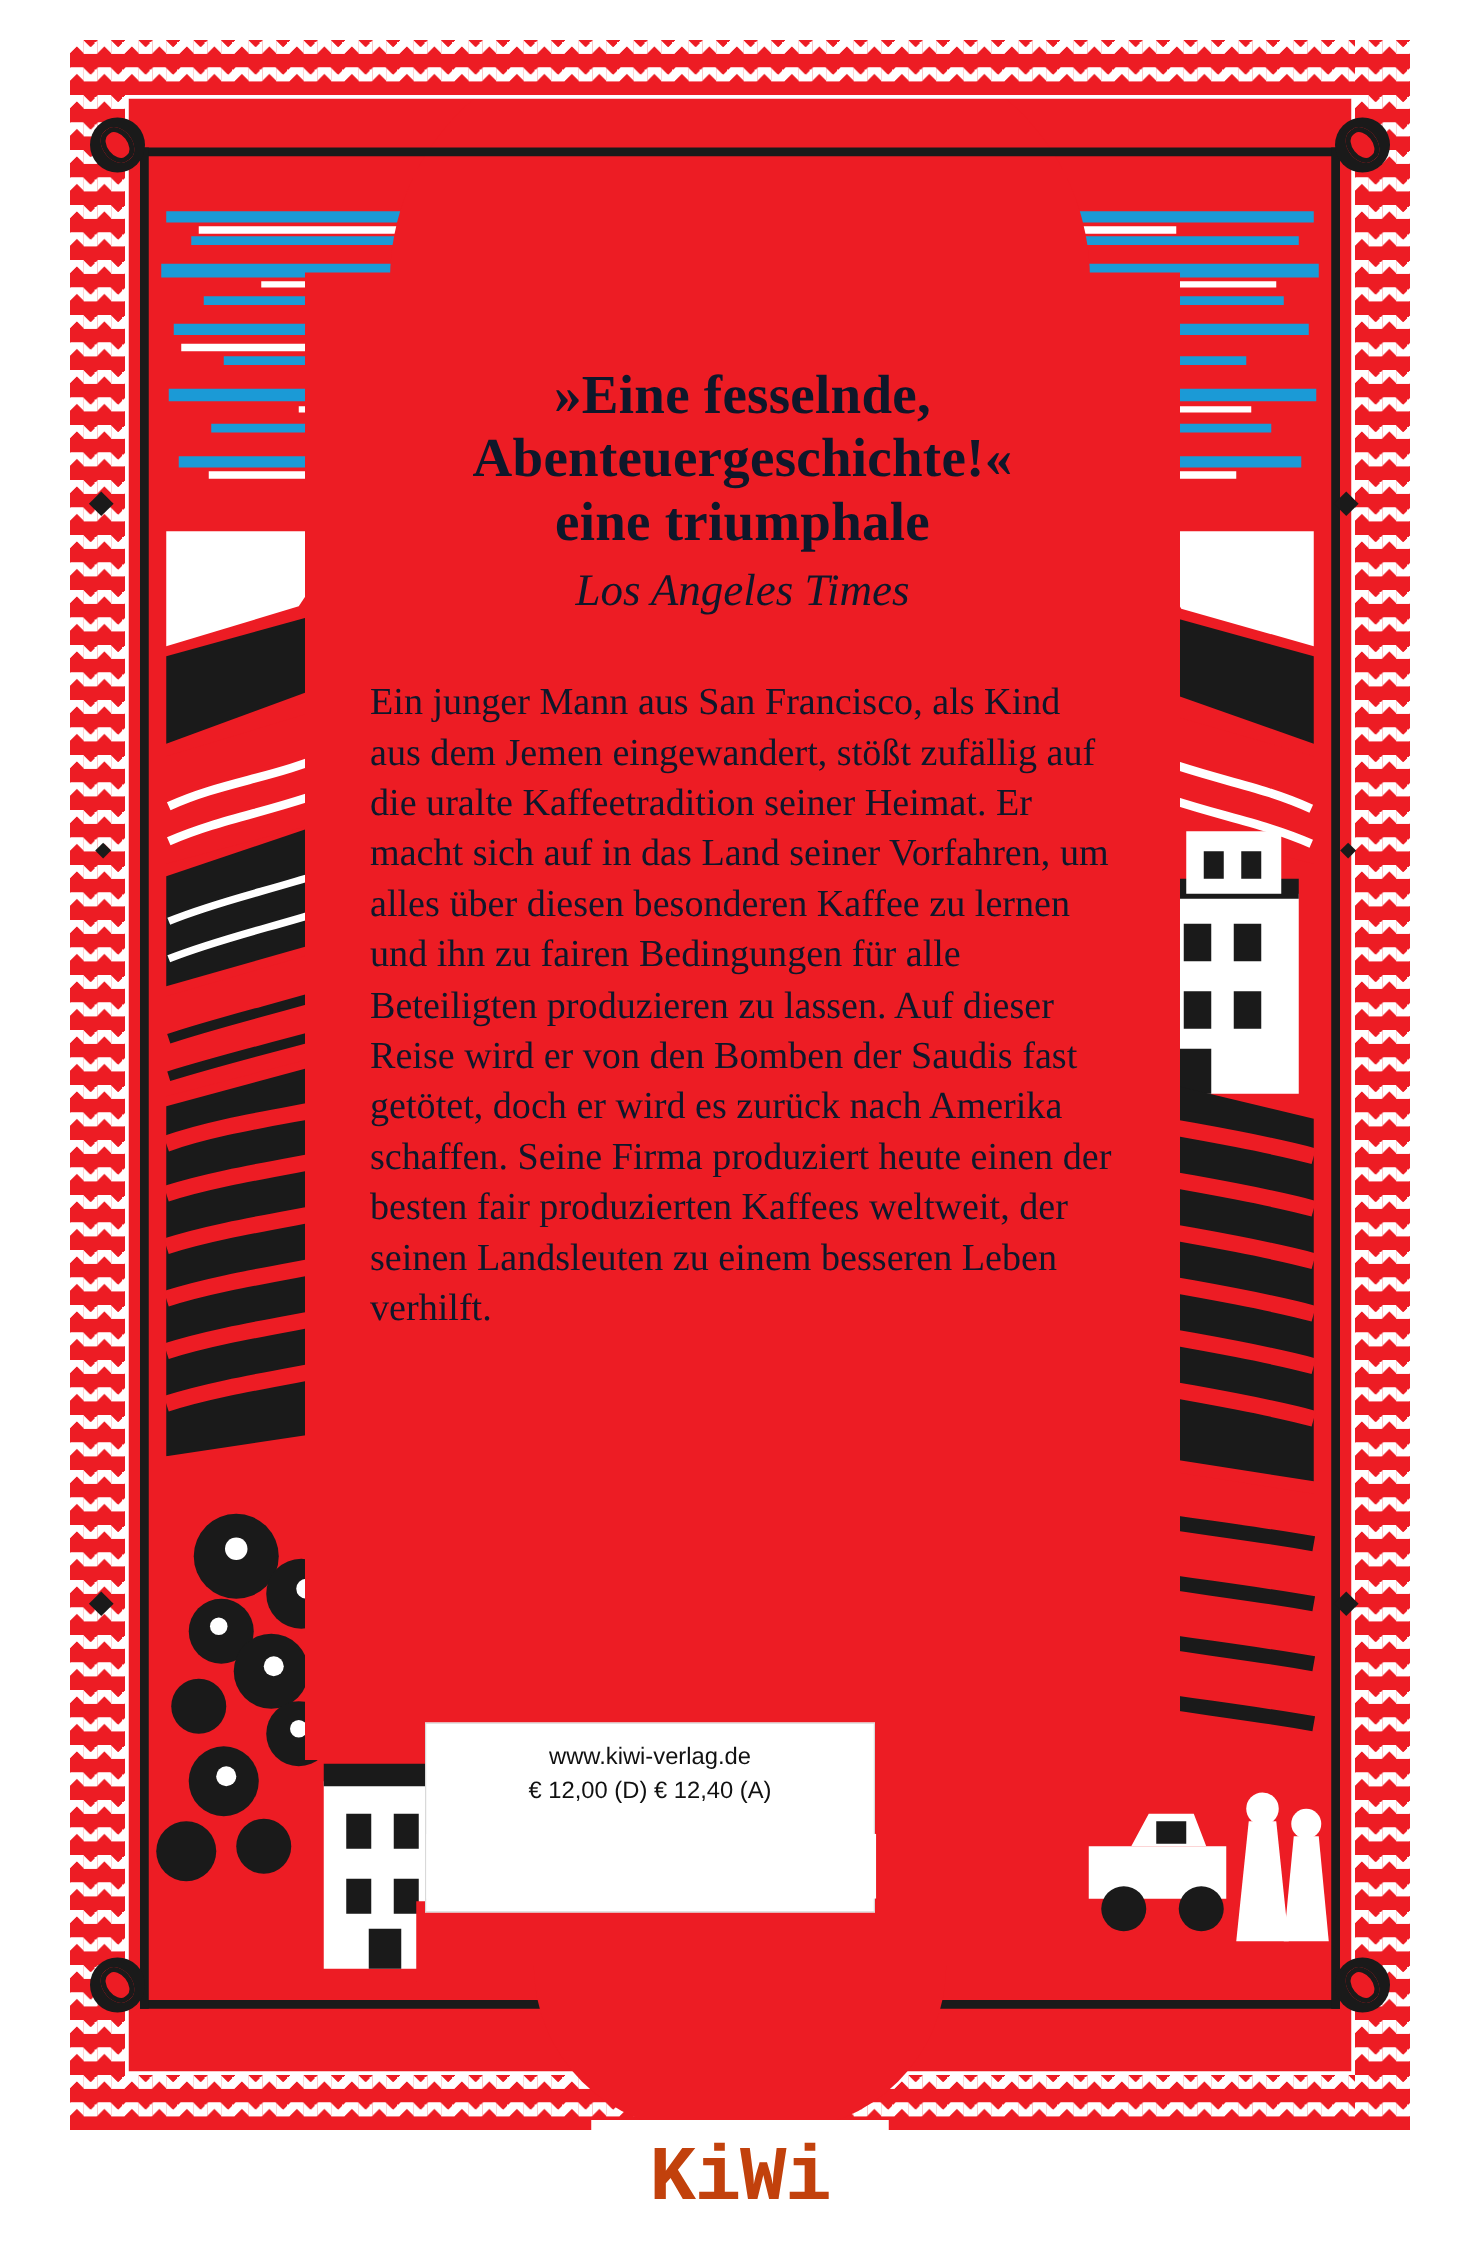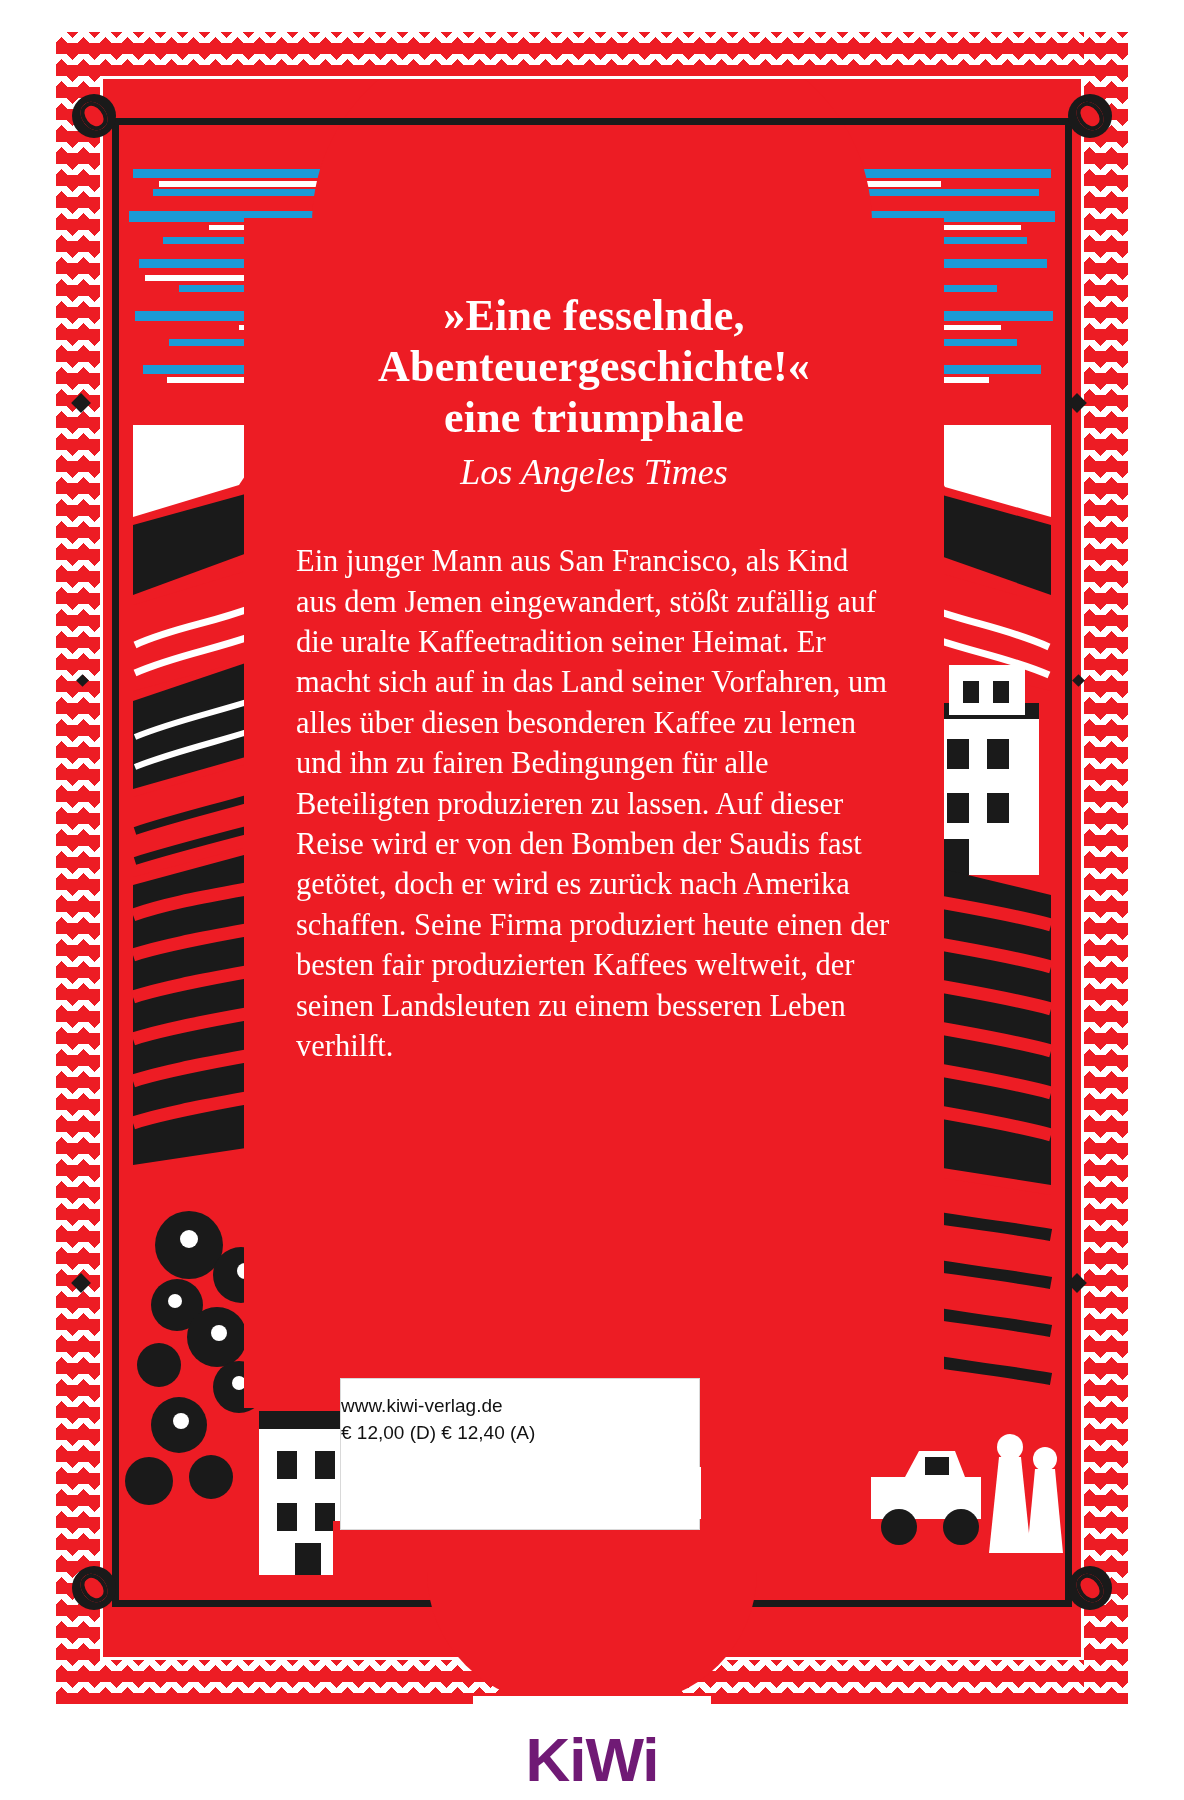--- a/index.html
+++ b/index.html
@@ -130,21 +130,21 @@
     background: #ed1c24;
   }
   .panel-inner {
     position: absolute;
     left: 0; top: 0;
     width: 100%;
     height: 100%;
     padding: 72px 52px 0 52px;
     box-sizing: border-box;
     text-align: center;
-    color: #ffffff;
+    color: #0f172a;
   }
   .pull-quote {
     font-family: "Liberation Serif", serif;
     font-weight: bold;
     font-size: 44px;
     line-height: 1.16;
     letter-spacing: 0.2px;
     margin: 0 0 6px 0;
   }
   .quote-source {
@@ -165,20 +165,21 @@
   .barcode-box {
     position: absolute;
     left: 340px;
     top: 1378px;
     width: 360px;
     height: 152px;
     background: #ffffff;
     border: 1px solid #d9d9d9;
     box-sizing: border-box;
     padding-top: 14px;
+    text-align: center;
   }
   .barcode-box .line {
     font-family: "Liberation Sans", sans-serif;
     font-size: 19px;
     color: #111111;
     line-height: 1.42;
   }
   .barcode-bars {
     position: absolute;
     left: 0; right: 0;
@@ -203,25 +204,25 @@
     bottom: 96px;
     width: 330px;
     height: 132px;
     border-radius: 0 0 180px 180px;
     background: #ed1c24;
   }
   .kiwi-logo {
     position: absolute;
     left: 50%;
     transform: translateX(-50%);
-    bottom: 5px;
-    font-family: Liberation Sans, sans-serif;
+    bottom: 22px;
+    font-family: Liberation Mono, monospace;
     font-weight: bold;
     font-size: 62px;
-    color: #701a75;
+    color: #c2410c;
     letter-spacing: -1px;
   }
 </style>
 </head>
 <body>
 
 <div class="cover">
 
   <div class="red-field"></div>
 

